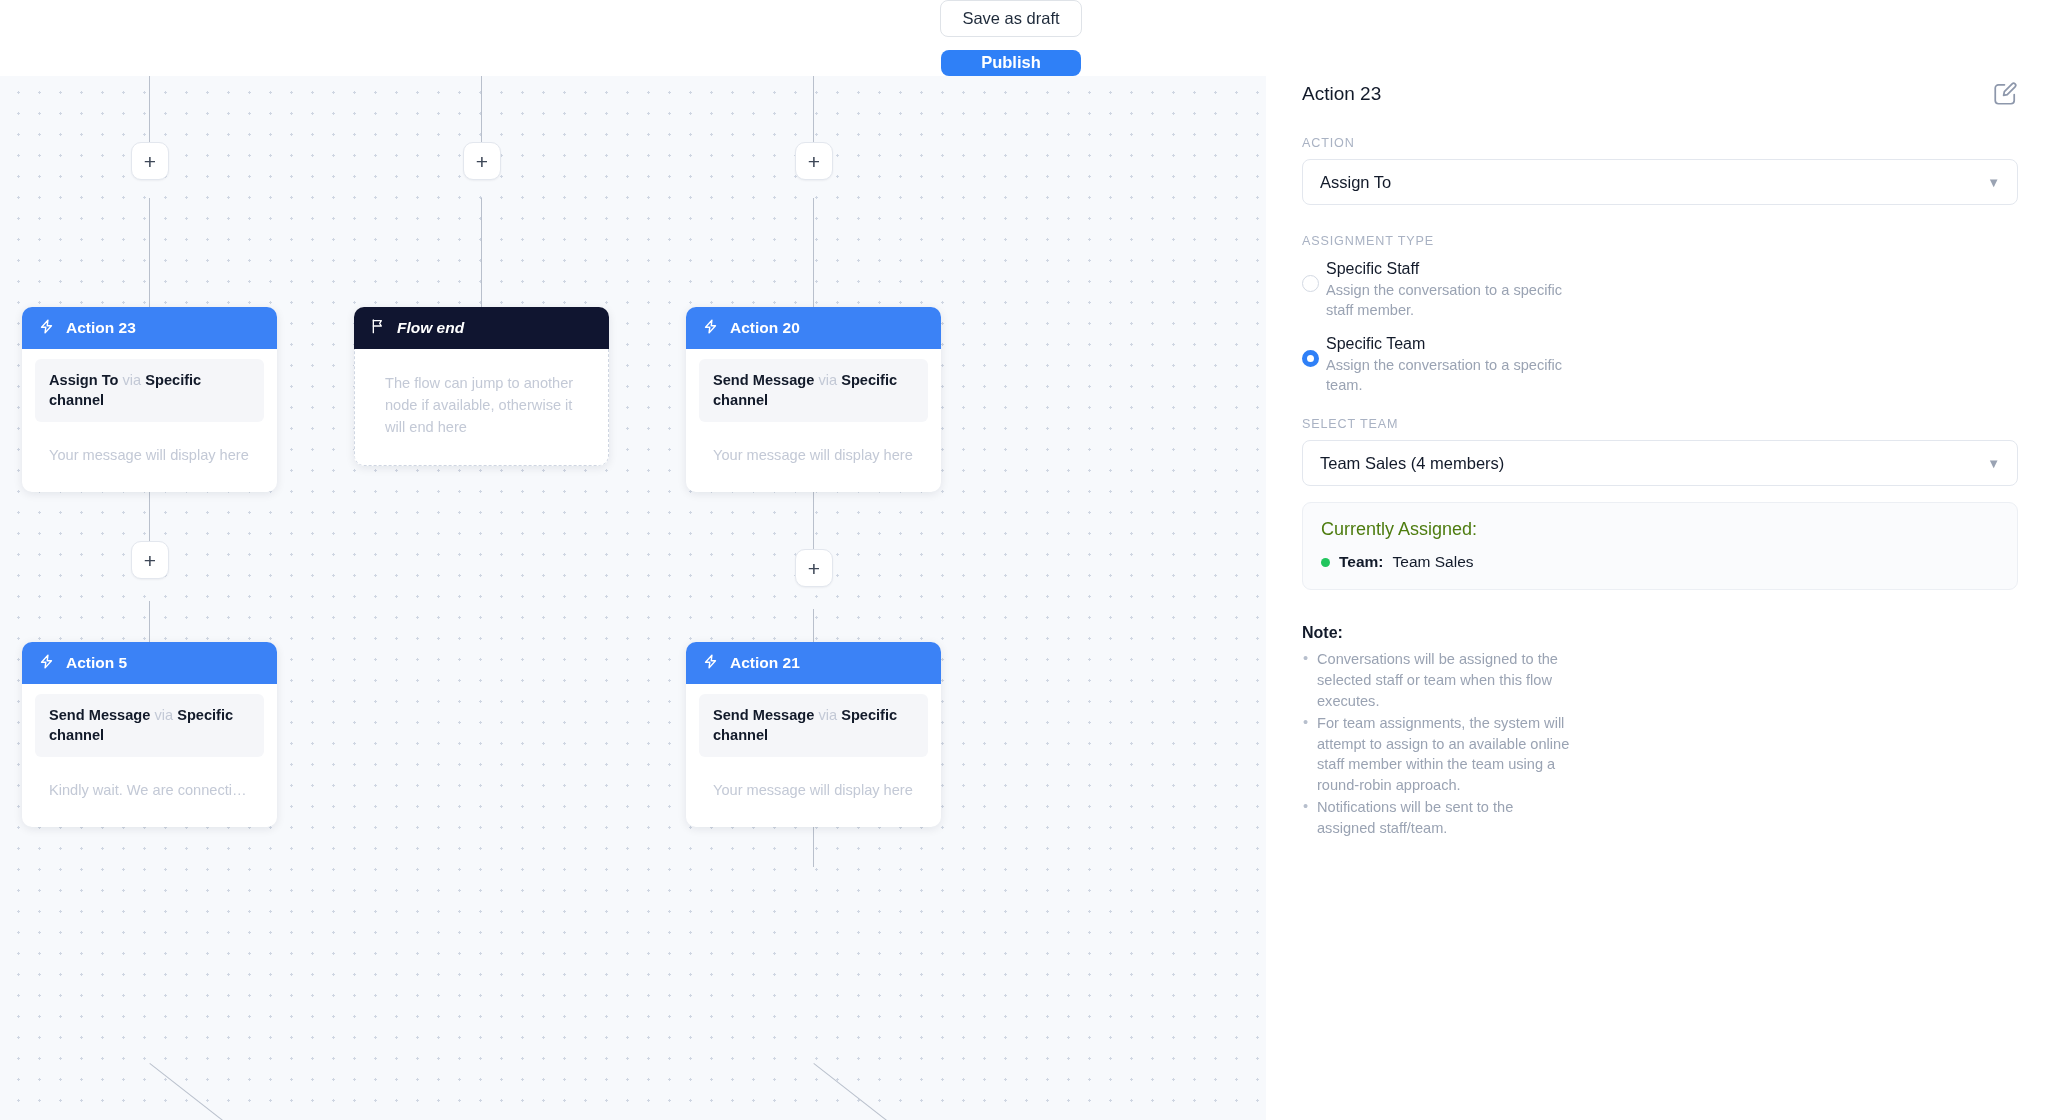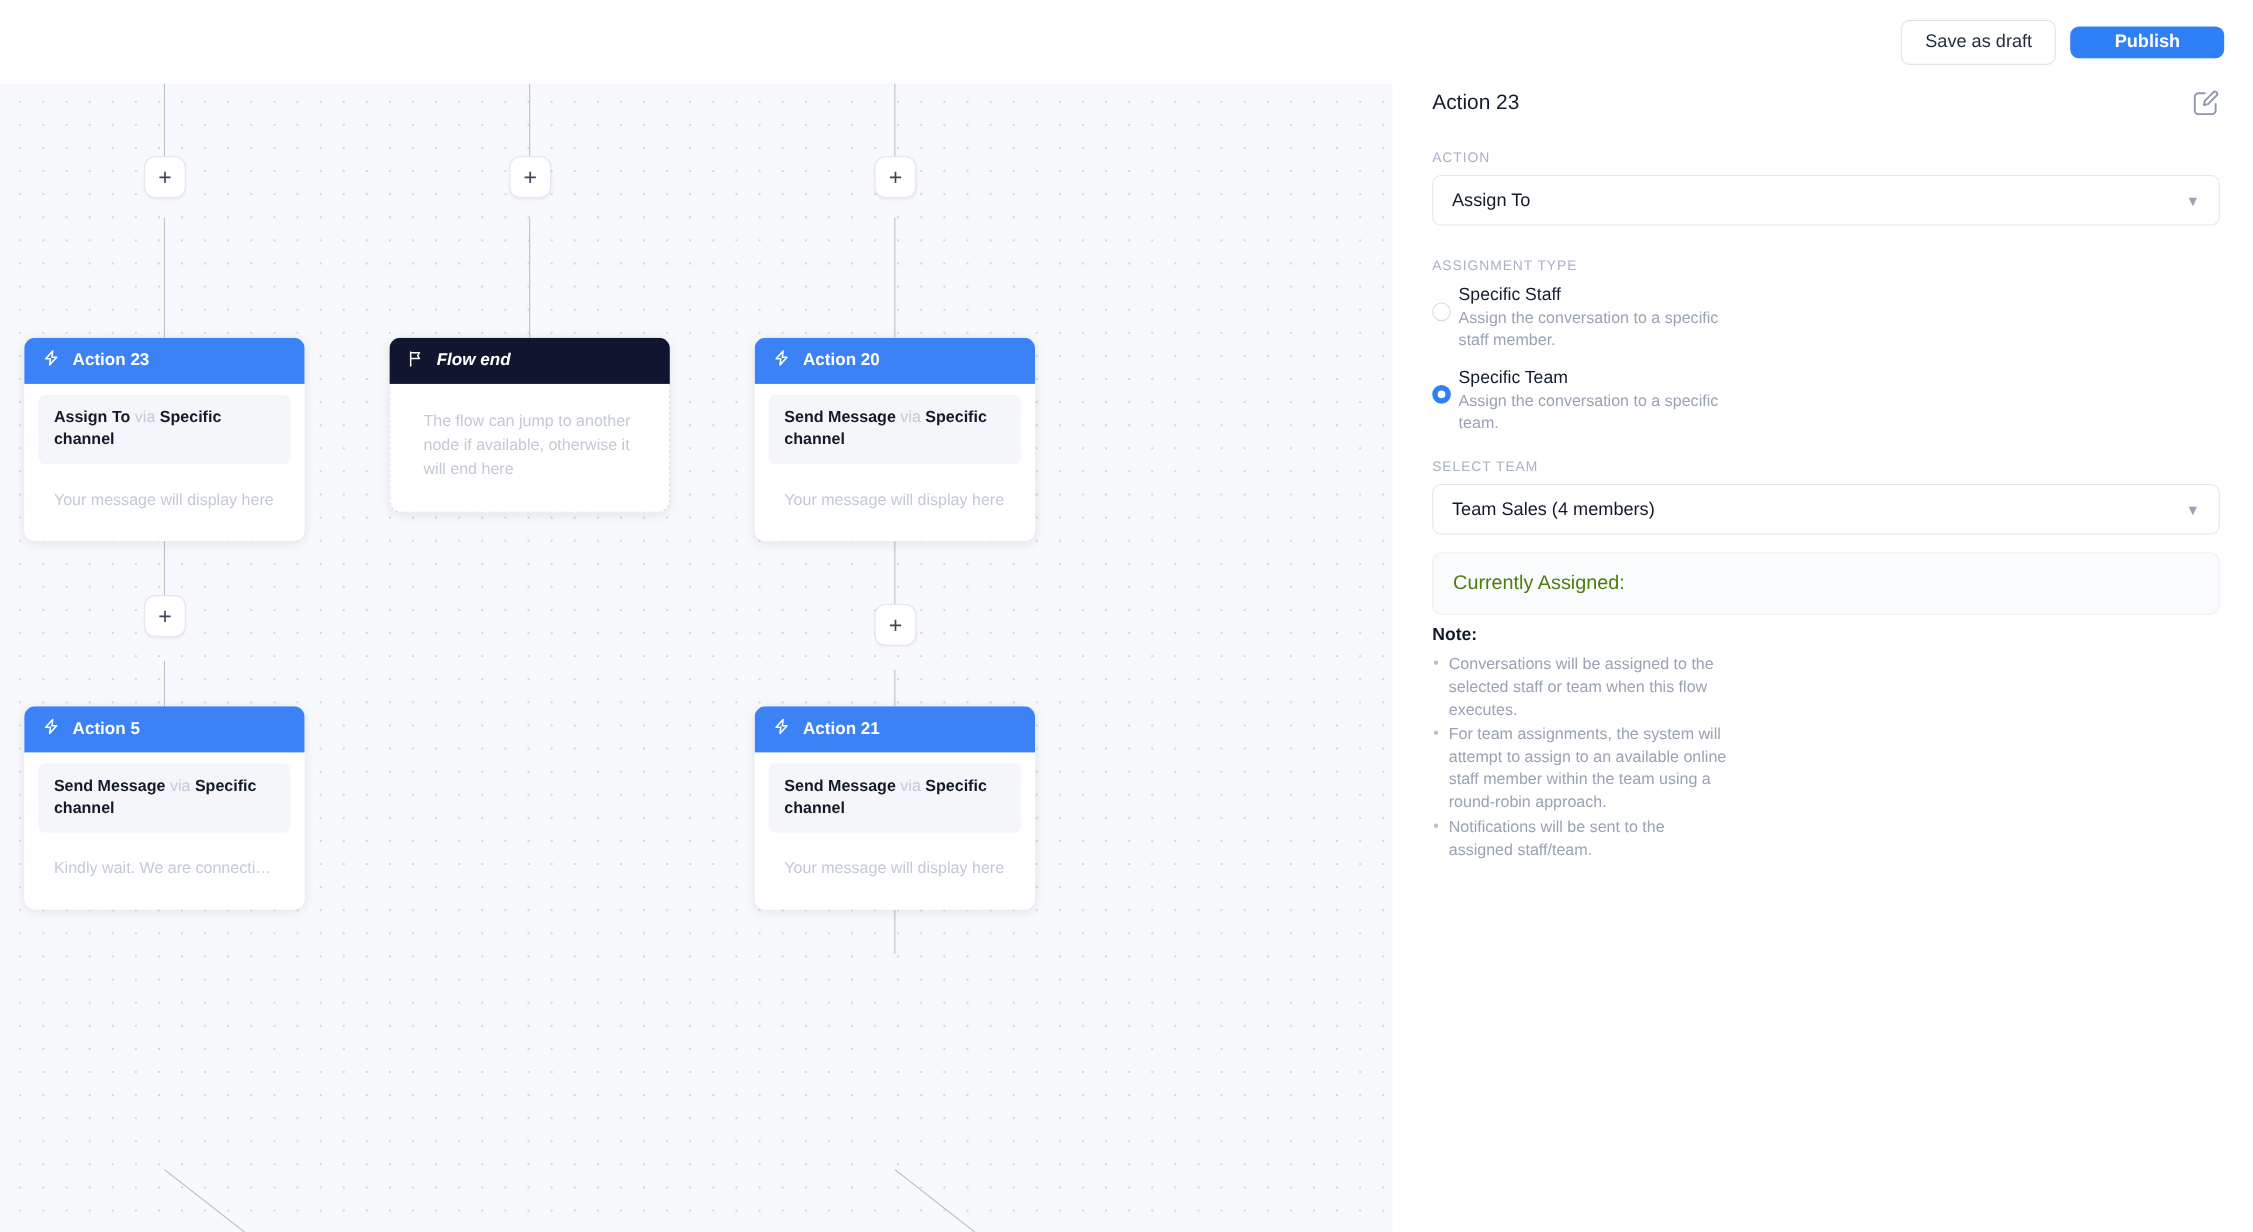--- a/index.html
+++ b/index.html
@@ -7,21 +7,21 @@
     width: 2048px; height: 1120px;
     font-family: "Liberation Sans", sans-serif;
     background: #ffffff; overflow: hidden;
   }
   #app { position: relative; width: 2048px; height: 1120px; }
 
   
   .topbar {
     position: absolute; left: 0; top: 0; width: 2048px; height: 76px;
     background: #ffffff; display: flex; align-items: center;
-    justify-content: flex-end; padding-right: 26px; gap: 13px; z-index: 40;
+    justify-content: flex-end; padding-right: 26px; gap: 13px; z-index: 40; flex-direction: column;
   }
   .btn-draft {
     height: 41px; padding: 0 21px; border: 1px solid #dfe3e8; border-radius: 8px;
     background: #fff; color: #1e2a3a; font-size: 16.5px; cursor: pointer;
     display: flex; align-items: center;
   }
   .btn-publish {
     height: 29px; padding: 0 40px; border: none; border-radius: 8px;
     background: #2f80f7; color: #fff; font-size: 16.5px; font-weight: 600;
     cursor: pointer; display: flex; align-items: center;
@@ -106,21 +106,21 @@
   .r-title { font-size: 16px; color: #121a2a; line-height: 1.35; }
   .r-desc { font-size: 14.6px; color: #9aa3b3; line-height: 1.42; max-width: 252px; }
   .assigned-box {
     margin-top: 16px; border: 1px solid #eceff4; border-radius: 9px;
     background: #fafbfd; padding: 16px 18px 18px;
   }
   .assigned-lbl { font-size: 18px; color: #4d7c0f; }
   .assigned-val { font-size: 15.5px; color: #121a2a; margin-top: 13px;
                   display: flex; align-items: center; gap: 9px; }
   .dot { width: 9px; height: 9px; border-radius: 50%; background: #22c55e; flex: none; }
-  .note-t { font-size: 16px; font-weight: 700; color: #121a2a; margin-top: 10px; }
+  .note-t { font-size: 16px; font-weight: 700; color: #121a2a; margin-top: 34px; }
   .note-ul { margin-top: 7px; list-style: none; }
   .note-ul li {
     position: relative; padding-left: 15px; font-size: 14.6px; color: #9aa3b3;
     line-height: 1.43; max-width: 272px; margin-bottom: 1px;
   }
   .note-ul li:before {
     content: "•"; position: absolute; left: 1px; top: -1px; color: #b7bfcd;
   }
   b { font-weight: 700; }
 </style>
@@ -287,20 +287,25 @@
     </div>
 
     <div class="lbl" style="margin-top:21px;">SELECT TEAM</div>
     <div class="select">
       <span>Team Sales (4 members)</span>
       <span class="chev">▼</span>
     </div>
 
     <div class="assigned-box">
       <div class="assigned-lbl">Currently Assigned:</div>
+      <div class="assigned-val">
+        <span class="dot"></span>
+        <b>Team:</b>
+        <span>Team Sales</span>
+      </div>
     </div>
 
     <div class="note-t">Note:</div>
     <ul class="note-ul">
       <li>Conversations will be assigned to the selected staff or team when this flow executes.</li>
       <li>For team assignments, the system will attempt to assign to an available online staff member within the team using a round-robin approach.</li>
       <li>Notifications will be sent to the assigned staff/team.</li>
     </ul>
   </div>
 

